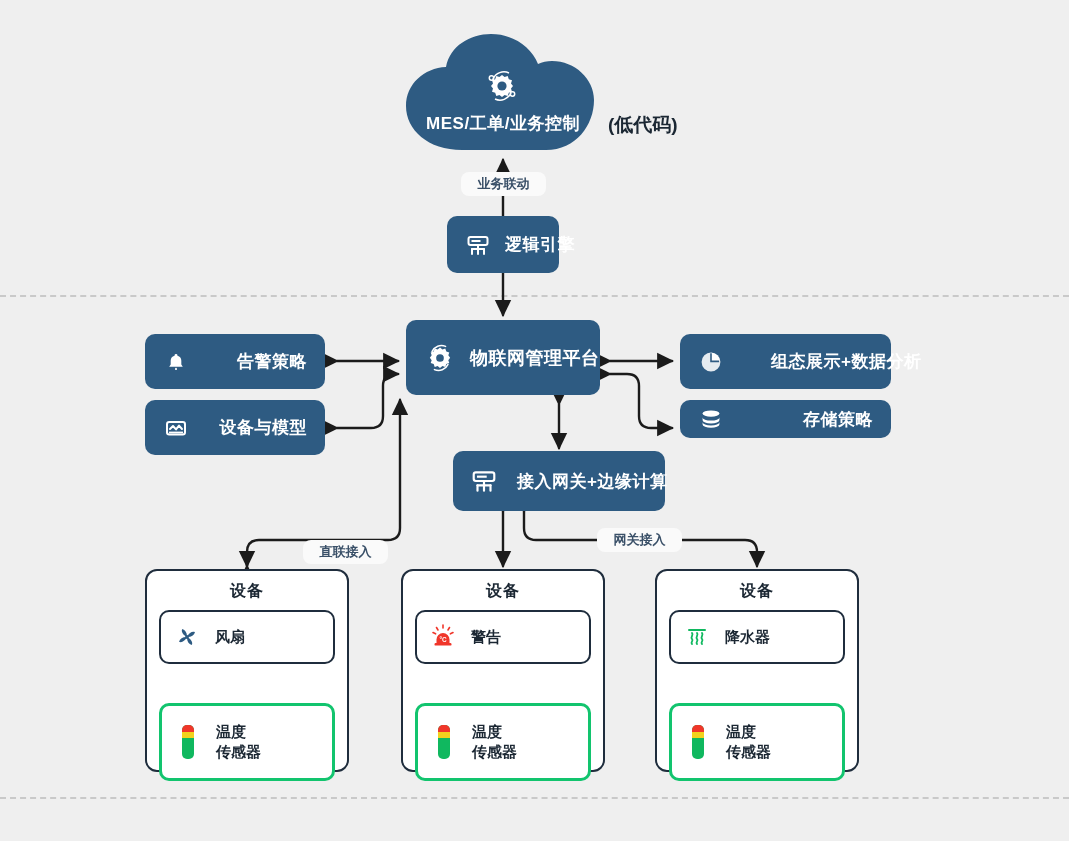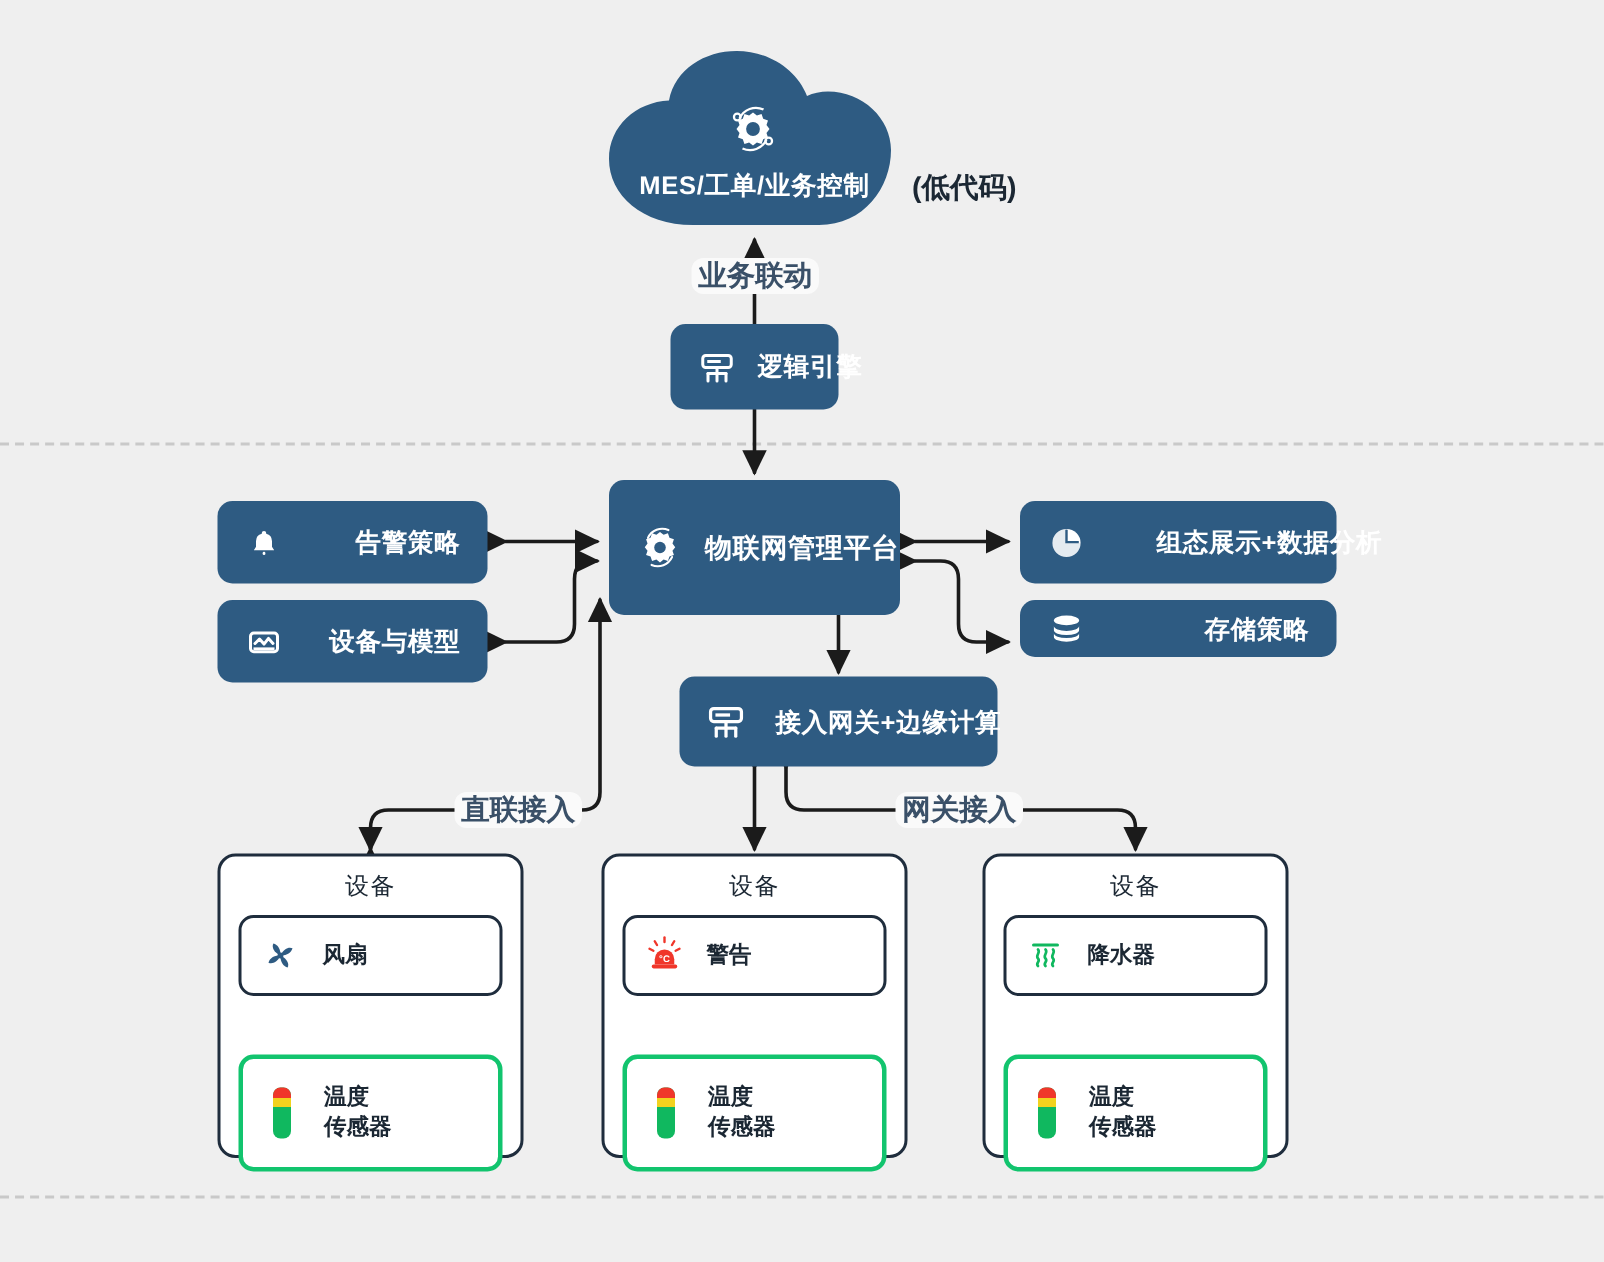--- a/index.html
+++ b/index.html
@@ -92,21 +92,21 @@
     white-space: nowrap;
   }
 
   
   .edge-label {
     position: absolute;
     box-sizing: border-box;
     background: #fafafa;
     border-radius: 8px;
     color: #3a5068;
-    font-size: 19px;
+    font-size: 13px;
     font-weight: bold;
     display: flex;
     align-items: center;
     justify-content: center;
     white-space: nowrap;
     padding: 0 12px;
     height: 24px;
   }
 
   
@@ -116,21 +116,21 @@
     background: #ffffff;
     border: 2px solid #1f2d3d;
     border-radius: 12px;
     width: 204px;
     height: 203px;
     padding: 10px 12px;
   }
   .device-title {
     text-align: center;
     font-size: 16px;
-    font-weight: normal;
+    font-weight: bold;
     color: #1b2733;
     margin-bottom: 8px;
     letter-spacing: 1px;
   }
   .sub-card {
     box-sizing: border-box;
     border: 2px solid #1f2d3d;
     border-radius: 10px;
     background: #ffffff;
     display: flex;
@@ -250,21 +250,21 @@
           <path d="M12,12 L12,21"></path>
           <path d="M6,16 L6,21"></path>
           <path d="M18,16 L18,21"></path>
           <path d="M6,16 L18,16"></path>
         </g>
       </svg>
     </span>
     <span class="lbl">逻辑引擎</span>
   </div>
 
-  <div class="node" style="left:406px; top:320px; width:194px; height:90px; font-size:18px;">
+  <div class="node" style="left:406px; top:320px; width:194px; height:75px; font-size:18px;">
     <span class="ico" style="width:32px;height:32px;">
       <svg width="32" height="32" viewBox="0 0 40 40">
         <g fill="#ffffff">
           <path d="M20 7 l3.0 2.3 3.6 -1.2 1.3 3.7 3.7 1.3 -1.2 3.6 2.3 3.0 -2.3 3.0 1.2 3.6
                    -3.7 1.3 -1.3 3.7 -3.6 -1.2 -3.0 2.3 -3.0 -2.3 -3.6 1.2 -1.3 -3.7 -3.7 -1.3
                    1.2 -3.6 -2.3 -3.0 2.3 -3.0 -1.2 -3.6 3.7 -1.3 1.3 -3.7 3.6 1.2 z"></path>
         </g>
         <circle cx="20" cy="20" r="4.8" fill="#2e5b82"></circle>
         <g stroke="#ffffff" stroke-width="1.8" fill="none" stroke-linecap="round">
           <path d="M10,12 A13,13 0 0 1 27,5.5"></path>
@@ -330,21 +330,21 @@
           <path d="M12,12 L12,21"></path>
           <path d="M6,16 L6,21"></path>
           <path d="M18,16 L18,21"></path>
           <path d="M6,16 L18,16"></path>
         </g>
       </svg>
     </span>
     <span class="lbl">接入网关+边缘计算</span>
   </div>
 
-  <div class="edge-label" style="left:303px; top:528px; width:85px;">直联接入</div>
+  <div class="edge-label" style="left:303px; top:540px; width:85px;">直联接入</div>
   <div class="edge-label" style="left:597px; top:528px; width:85px;">网关接入</div>
 
   <div class="device" style="left:145px; top:569px;">
     <div class="device-title">设备</div>
     <div class="sub-card">
       <span class="ico">
         <svg width="26" height="26" viewBox="0 0 24 24">
           <g fill="#2e5b82">
             <path d="M12,11.4 C12,8 10.4,5.4 7.6,4.6 C6.4,7.0 8.2,10.0 11.2,11.6 z"></path>
             <path d="M12.6,12 C16,12 18.6,10.4 19.4,7.6 C17,6.4 14,8.2 12.4,11.2 z"></path>

